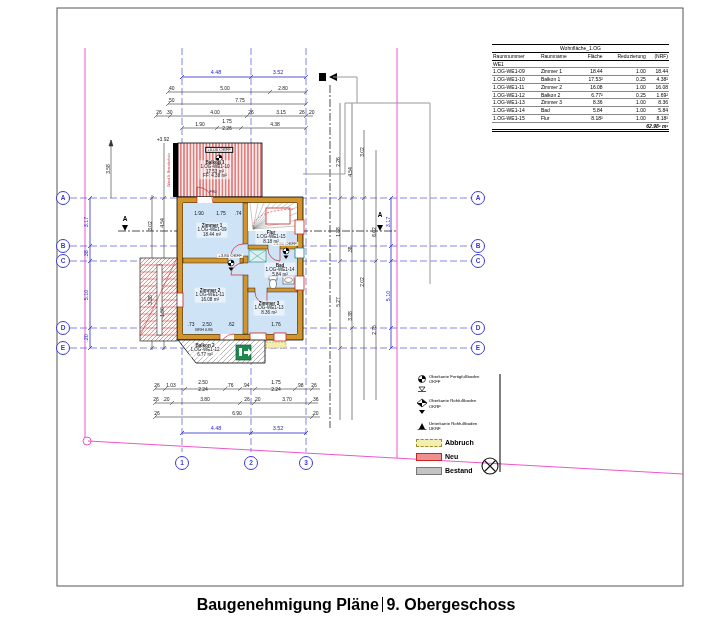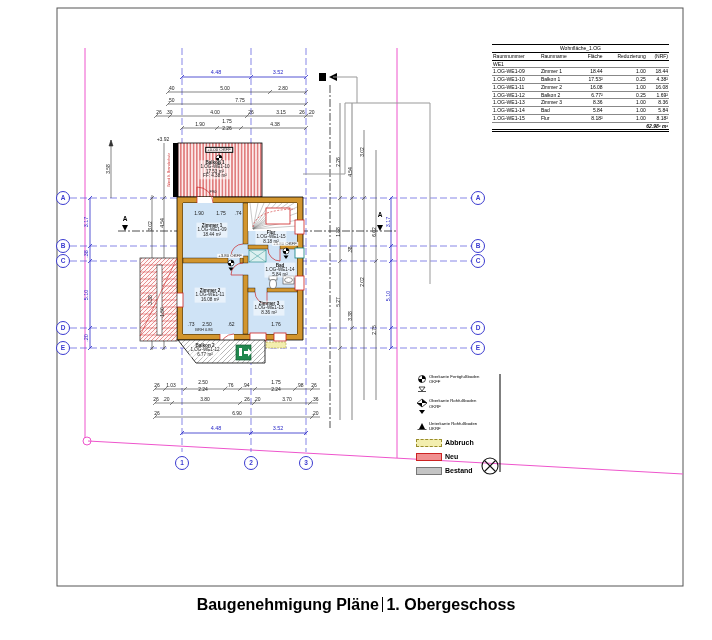--- a/index.html
+++ b/index.html
@@ -475,14 +475,14 @@
     <span class="sw sw-neu"></span>
     <b>Neu</b>
   </div>
   <div class="legend-item swatch-row">
     <span class="sw sw-bestand"></span>
     <b>Bestand</b>
   </div>
 </div>
 
 <div class="sheet-title">
-  <span>Baugenehmigung Pläne</span><span class="caret"></span><span>1. Obergeschoss</span>
+  <span>Baugenehmigung Pläne</span><span class="caret"></span><span>9. Obergeschoss</span>
 </div>
 
 </body></html>

